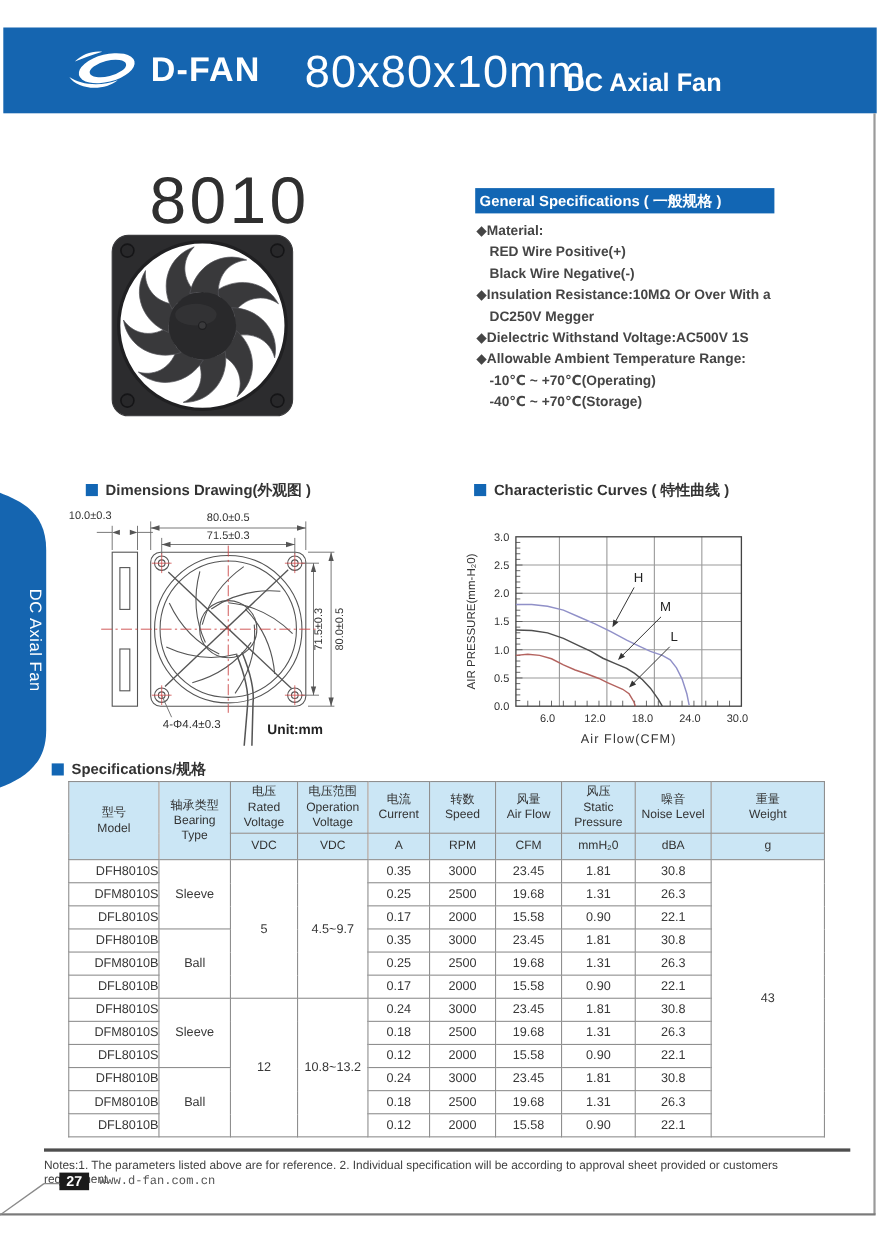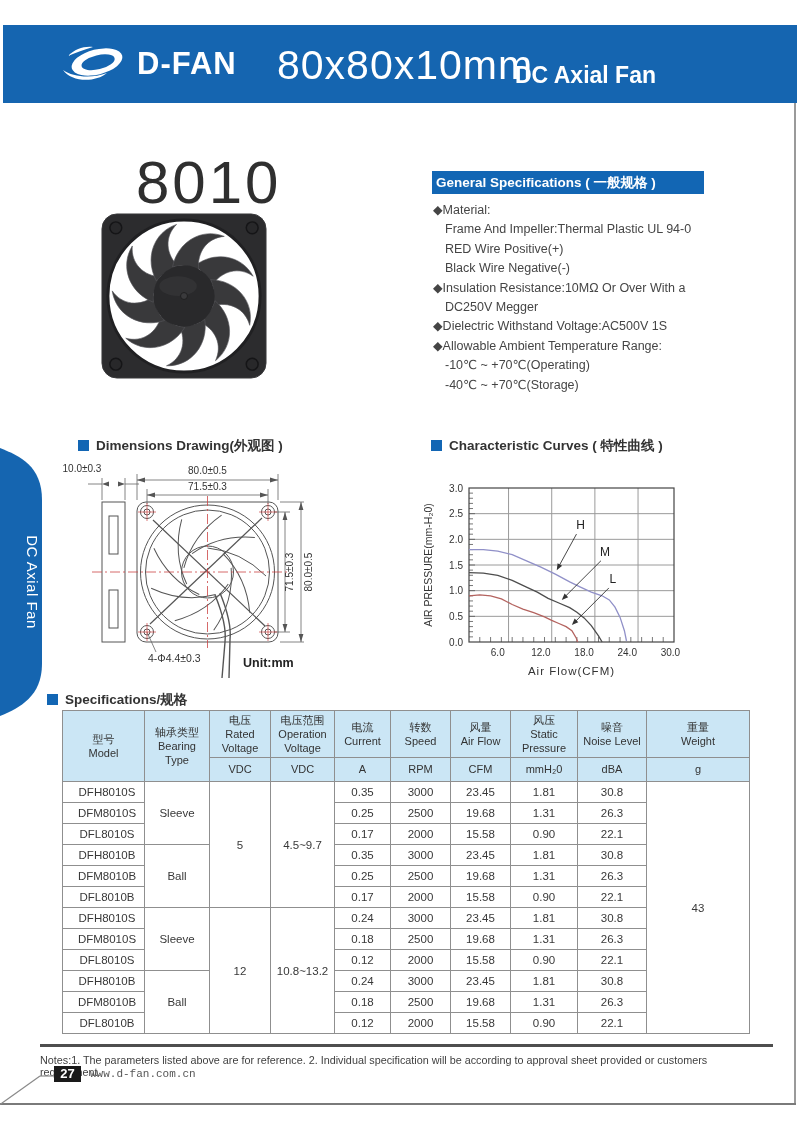--- a/index.html
+++ b/index.html
@@ -19,21 +19,21 @@
   .size-title{position:absolute;left:274px;top:18px;font-size:41px;color:#fff;letter-spacing:1px;line-height:44px;font-weight:400;}
   .product-title{position:absolute;left:512px;top:37px;font-size:23px;font-weight:bold;color:#fff;line-height:26px;}
 
   
   .model-title{position:absolute;left:136px;top:138px;font-size:60px;letter-spacing:3px;color:#2f2f2f;font-weight:400;line-height:56px;margin-top:17px;}
   .fan-img{position:absolute;left:100px;top:212px;width:168px;height:168px;}
 
   
   .gs-header{position:absolute;left:432px;top:171px;width:272px;height:23px;background:var(--secblue);
              color:#fff;font-size:13.5px;font-weight:bold;line-height:23px;padding-left:4px;box-sizing:border-box;}
-  .gs-list{position:absolute;left:433px;top:201px;width:345px;font-size:12.5px;line-height:19.4px;color:#454545;}
+  .gs-list{position:absolute;left:433px;top:201px;width:345px;font-size:12.5px;line-height:19.4px;color:#454545;font-weight:bold;}
   .gs-list .ind{padding-left:12px;}
 
   
   .sec{position:absolute;font-size:13.5px;font-weight:bold;color:#333;}
   .sec .sq{display:inline-block;width:11px;height:11px;background:var(--secblue);margin-right:7px;vertical-align:-1px;}
 
   .drawing-svg{position:absolute;left:36px;top:456px;width:330px;height:230px;}
   .chart-svg{position:absolute;left:420px;top:460px;width:290px;height:230px;}
   .chart-svg text{font-family:"Liberation Sans","DejaVu Sans",sans-serif;}
   .drawing-svg text{font-family:"Liberation Sans","DejaVu Sans",sans-serif;}
@@ -44,21 +44,21 @@
   
   .spec-table{position:absolute;left:62px;top:710px;width:688px;border-collapse:collapse;table-layout:fixed;
               font-size:11.5px;color:#383838;}
   .spec-table th,.spec-table td{border:1px solid #8f8f8f;text-align:center;padding:0;overflow:hidden;}
   .spec-table{border:1.5px solid #6f6f6f;}
   .spec-table thead th{background:var(--tblhead);font-weight:400;color:#333;font-size:11px;line-height:1.3;}
   .spec-table thead tr.units th{height:23px;}
   .spec-table thead tr.names th{height:46px;}
   .spec-table thead tr.names th{border-bottom-color:#8f8f8f;}
   .spec-table tbody td{height:20px;background:#fff;}
-  .spec-table tbody td.model{text-align:center;padding-left:7px;}
+  .spec-table tbody td.model{text-align:right;padding-left:7px;}
 
   
   .notes-sep{position:absolute;left:40px;top:1044px;width:733px;height:2.5px;background:#4e4e4e;}
   .notes{position:absolute;left:40px;top:1054px;width:725px;font-size:10.8px;color:#3f3f3f;}
   .page-box{position:absolute;left:54px;top:1066px;width:27px;height:16px;background:#1a1a1a;color:#fff;
             font-size:13px;font-weight:bold;text-align:center;line-height:16px;}
   .website{position:absolute;left:90px;top:1068px;font-size:11px;color:#555;font-family:Liberation Mono, monospace;}
   .edge-right{position:absolute;left:794px;top:103px;width:1.5px;height:1001px;background:#9a9a9a;}
   .edge-bottom{position:absolute;left:0;top:1103px;width:796px;height:1.8px;background:#7a7a7a;}
   .corner-svg{position:absolute;left:0;top:1068px;width:60px;height:40px;}
@@ -112,21 +112,20 @@
           <circle cx="154" cy="16" r="6"></circle>
         <circle cx="16" cy="154" r="6"></circle>
           <circle cx="154" cy="154" r="6"></circle>
       </g>
     </g>
   </svg>
 
   <div class="gs-header">General Specifications ( 一般规格 )</div>
   <div class="gs-list">
     <div>◆Material:</div>
-    <div class="ind">Frame And Impeller:Thermal Plastic UL 94-0</div>
     <div class="ind">RED Wire Positive(+)</div>
     <div class="ind">Black Wire Negative(-)</div>
     <div>◆Insulation Resistance:10MΩ Or Over With a</div>
     <div class="ind">DC250V Megger</div>
     <div>◆Dielectric Withstand Voltage:AC500V 1S</div>
     <div>◆Allowable Ambient Temperature Range:</div>
     <div class="ind">-10℃ ~ +70℃(Operating)</div>
     <div class="ind">-40℃ ~ +70℃(Storage)</div>
   </div>
 

